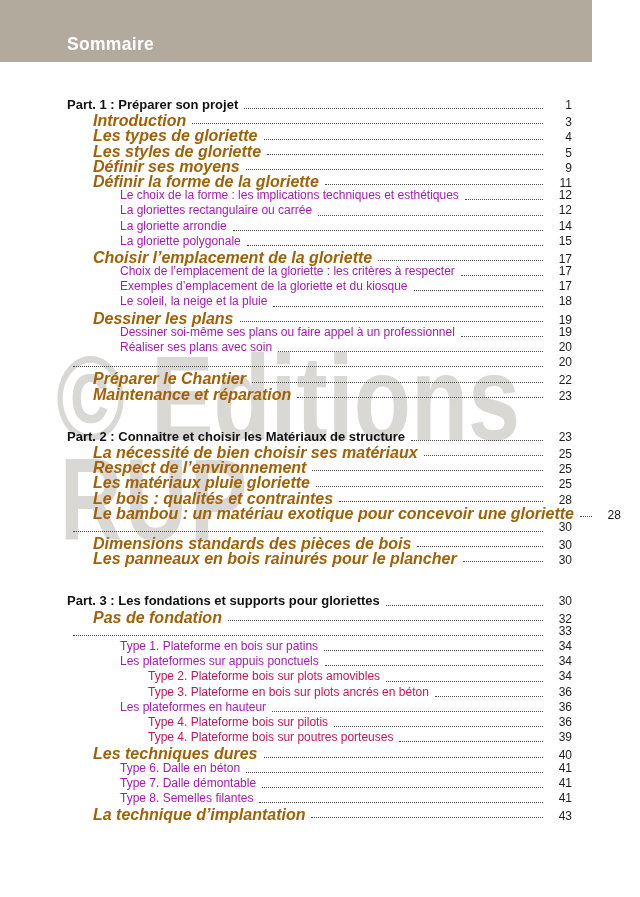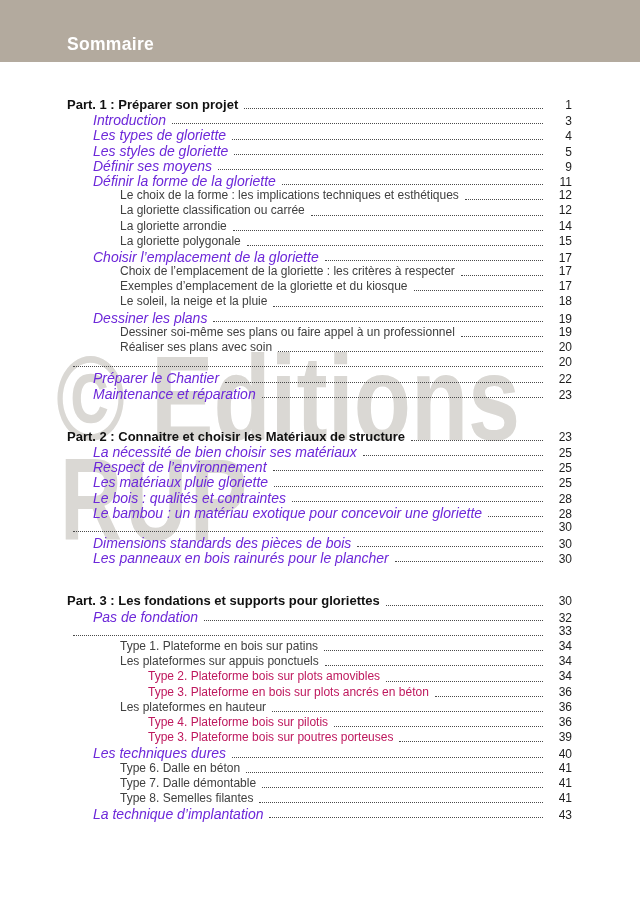--- a/index.html
+++ b/index.html
@@ -14,21 +14,21 @@
   .page {
     position: relative;
     width: 640px;
     height: 897px;
     background: #ffffff;
     overflow: hidden;
   }
   .header {
     position: absolute;
     top: 0; left: 0;
-    width: 640px;
+    width: 592px;
     height: 62px;
     background: #b3aa9e;
     z-index: 2;
   }
   .header-title {
     position: absolute;
     left: 67px;
     bottom: 7px;
     color: #ffffff;
     font-size: 17.5px;
@@ -74,26 +74,26 @@
     color: #1d1d1d;
   }
   .row .lbl { white-space: nowrap; }
   .row.part .lbl {
     font-size: 13px;
     font-weight: 700;
     color: #111111;
   }
   .row.l1 .lbl {
     padding-left: 26px;
-    font-weight: 400;
+    font-weight: 700;
     font-style: italic;
-    font-size: 14px;
-    color: #6d28d9;
-  }
-  .row.l2 .lbl { padding-left: 53px; color: #404040; }
+    font-size: 16px;
+    color: #a16207;
+  }
+  .row.l2 .lbl { padding-left: 53px; color: #a21caf; }
   .row.l3 .lbl { padding-left: 81px; color: #be185d; }
   .dots {
     flex: 1 1 auto;
     min-width: 12px;
     border-bottom: 1.7px dotted #4a4a4a;
     margin: 0 7px 3px 6px;
     height: 1px;
     align-self: flex-end;
   }
   .pg {
@@ -148,21 +148,21 @@
           <span class="lbl">Définir la forme de la gloriette</span>
           <span class="dots"></span>
           <span class="pg">11</span>
         </div>
         <div class="row l2">
           <span class="lbl">Le choix de la forme : les implications techniques et esthétiques</span>
           <span class="dots"></span>
           <span class="pg">12</span>
         </div>
         <div class="row l2">
-          <span class="lbl">La gloriette classification ou carrée</span>
+          <span class="lbl">La gloriettes rectangulaire ou carrée</span>
           <span class="dots"></span>
           <span class="pg">12</span>
         </div>
         <div class="row l2">
           <span class="lbl">La gloriette arrondie</span>
           <span class="dots"></span>
           <span class="pg">14</span>
         </div>
         <div class="row l2">
           <span class="lbl">La gloriette polygonale</span>
@@ -304,21 +304,21 @@
           <span class="lbl">Les plateformes en hauteur</span>
           <span class="dots"></span>
           <span class="pg">36</span>
         </div>
         <div class="row l3">
           <span class="lbl">Type 4. Plateforme bois sur pilotis</span>
           <span class="dots"></span>
           <span class="pg">36</span>
         </div>
         <div class="row l3">
-          <span class="lbl">Type 3. Plateforme bois sur poutres porteuses</span>
+          <span class="lbl">Type 4. Plateforme bois sur poutres porteuses</span>
           <span class="dots"></span>
           <span class="pg">39</span>
         </div>
         <div class="row l1">
           <span class="lbl">Les techniques dures</span>
           <span class="dots"></span>
           <span class="pg">40</span>
         </div>
         <div class="row l2">
           <span class="lbl">Type 6. Dalle en béton</span>

